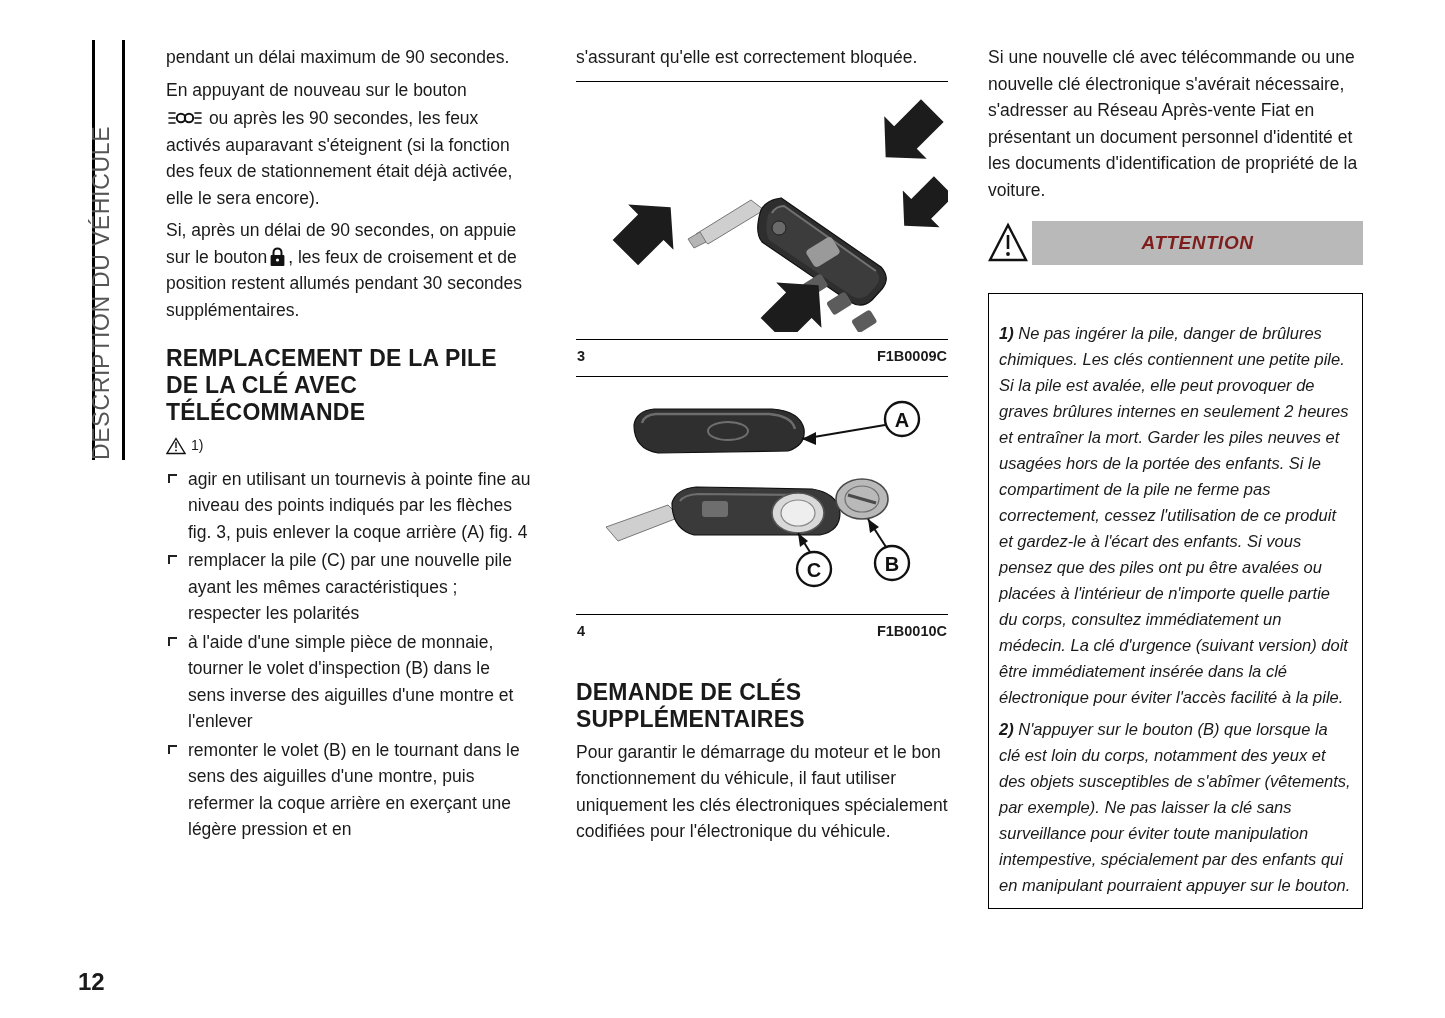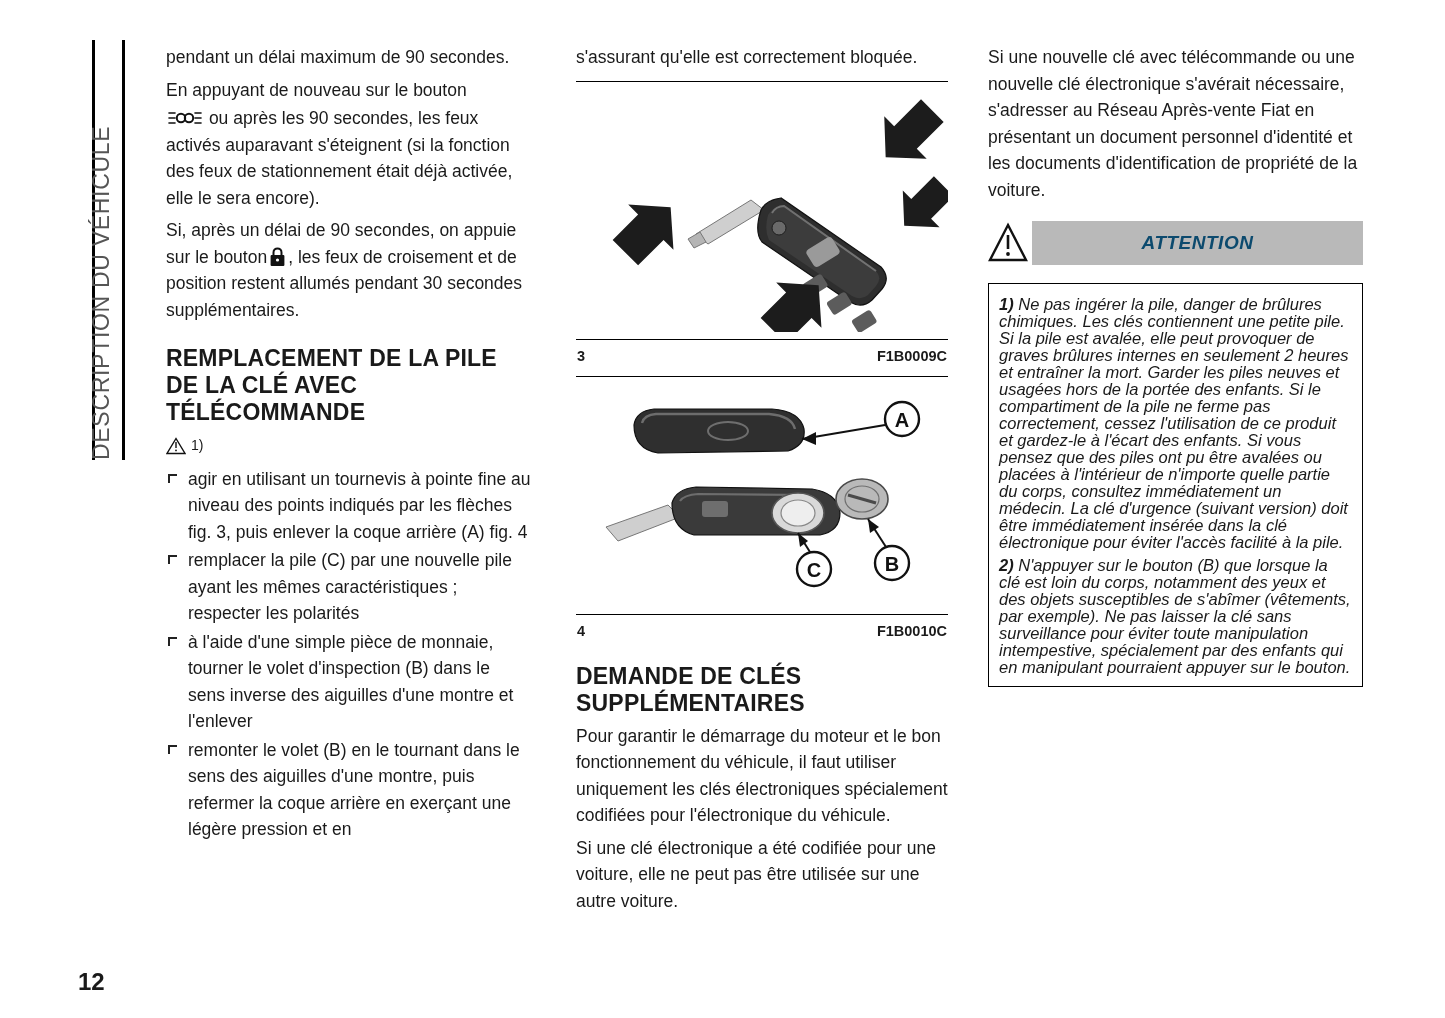--- a/index.html
+++ b/index.html
@@ -70,21 +70,21 @@
   }
   p.tight { margin-bottom: 2px; }
 
   h2.sect {
     font-size: 23px;
     font-weight: bold;
     line-height: 27px;
     margin: 22px 0 6px 0;
     letter-spacing: 0.2px;
   }
-  h2.sect.small-gap { margin-top: 14px; }
+  h2.sect.small-gap { margin-top: 30px; }
 
   .bullet {
     margin: 0 0 2px 0;
     padding-left: 22px;
     position: relative;
   }
   .bullet .sq {
     position: absolute;
     left: 2px;
     top: 8px;
@@ -156,34 +156,34 @@
     background: #b9b9b9;
     display: flex;
     align-items: center;
     justify-content: center;
   }
   .attention-bar span {
     font-weight: bold;
     font-style: italic;
     font-size: 19px;
     letter-spacing: 0.5px;
-    color: #0c4a6e;
+    color: #7f1d1d;
   }
   .attention-tri {
     position: absolute;
     left: 0; top: 0;
     width: 40px; height: 44px;
   }
   .attention-body {
     border: 1.6px solid #000;
-    margin-top: 18px;
-    padding: 12px 10px 10px 10px;
+    margin-top: 28px;
+    padding: 26px 10px 10px 10px;
     font-style: italic;
     font-size: 16.5px;
-    line-height: 17px;
+    line-height: 26px;
   }
   .attention-body b { font-style: italic; font-weight: bold; }
 
   .page-number {
     position: absolute;
     left: 78px;
     bottom: 22px;
     font-size: 24px;
     font-weight: bold;
   }
@@ -349,21 +349,20 @@
       </div>
       <hr class="hr">
       <div class="fig-caption">
         <span>4</span>
         <span>F1B0010C</span>
       </div>
     </div>
 
     <h2 class="sect small-gap">DEMANDE DE CLÉS SUPPLÉMENTAIRES</h2>
     <p class="para">Pour garantir le démarrage du moteur et le bon fonctionnement du véhicule, il faut utiliser uniquement les clés électroniques spécialement codifiées pour l'électronique du véhicule.</p>
-    <p class="para">Si une clé électronique a été codifiée pour une voiture, elle ne peut pas être utilisée sur une autre voiture.</p>
   </div>
 
   <div class="col col3">
 
     <p class="para">Si une nouvelle clé avec télécommande ou une nouvelle clé électronique s'avérait nécessaire, s'adresser au Réseau Après-vente Fiat en présentant un document personnel d'identité et les documents d'identification de propriété de la voiture.</p>
 
     <div class="attention-head">
       <div class="attention-tri">
         <svg width="40" height="44" viewBox="0 0 40 44">
           <path d="M20 4 L38 39 L2 39 Z" fill="none" stroke="#111" stroke-width="2.4"></path>

